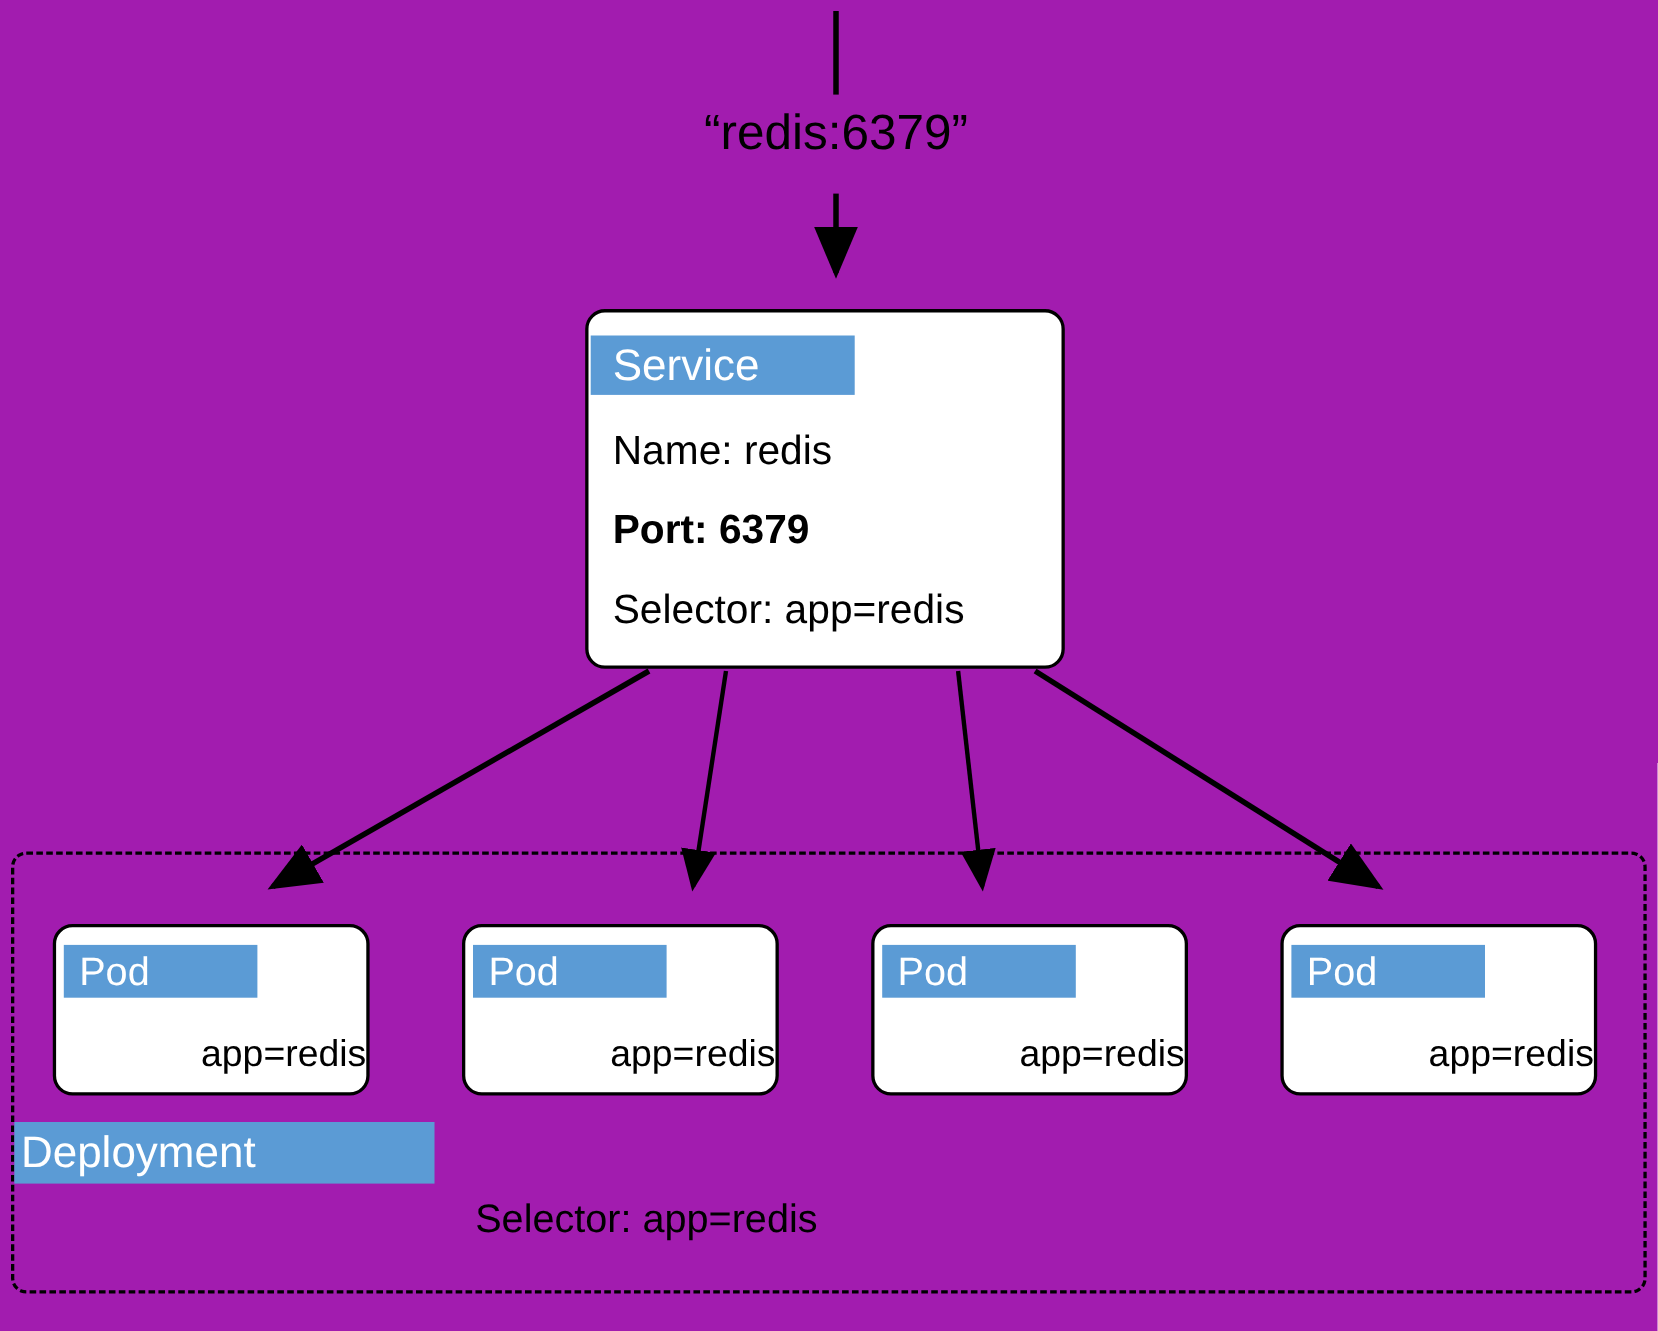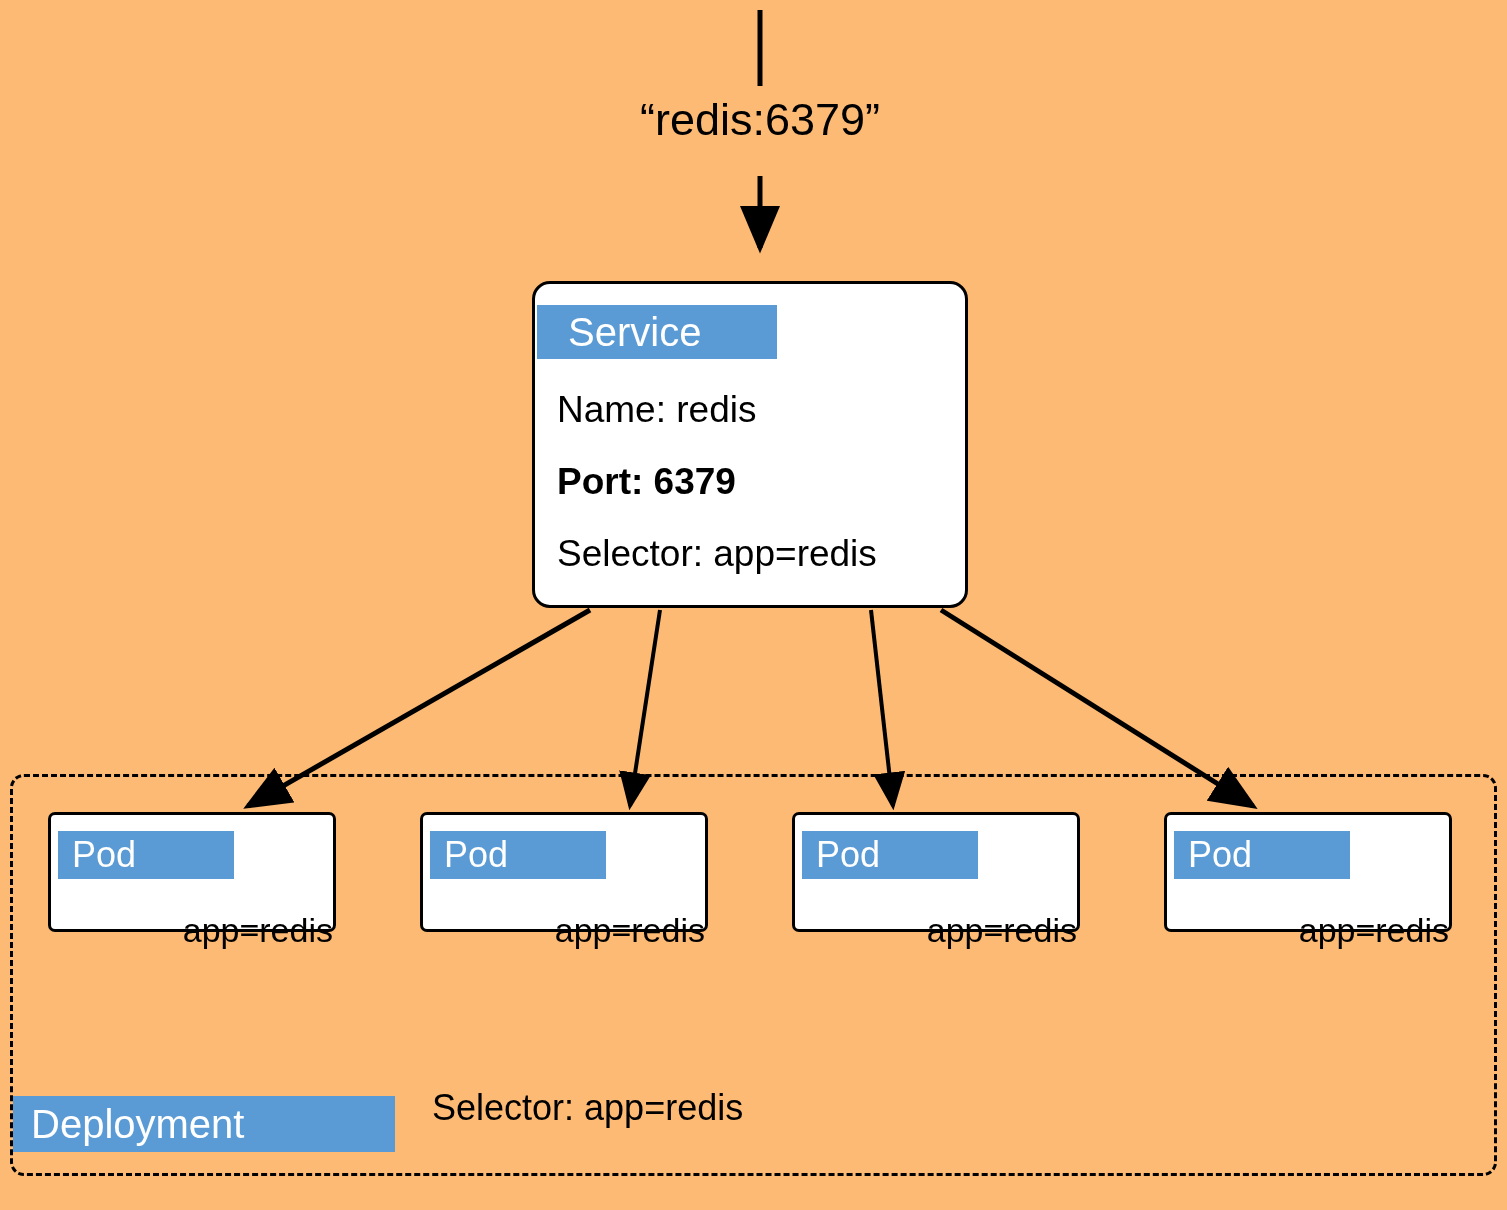--- a/index.html
+++ b/index.html
@@ -9,21 +9,21 @@
     background: #ffffff;
   }
   body {
     font-family: "Liberation Sans", sans-serif;
     color: #000000;
   }
   #canvas {
     position: relative;
     width: 1507px;
     height: 1210px;
-    background: #fdba74;
+    background: #a21caf;
     overflow: hidden;
   }
 
   
   #wires {
     position: absolute;
     left: 0;
     top: 0;
     width: 1507px;
     height: 1210px;
@@ -61,21 +61,21 @@
     font-weight: 400;
   }
   .service-badge {
     position: absolute;
     left: 2px;
     top: 21px;
     width: 240px;
     height: 54px;
     font-size: 40px;
     line-height: 54px;
-    padding-left: 31px;
+    padding-left: 20px;
   }
   .service-line {
     position: absolute;
     left: 22px;
     font-size: 37px;
     line-height: 44px;
     color: #000;
     white-space: nowrap;
   }
   .sl1 { top: 104px; }
@@ -90,26 +90,26 @@
     width: 1487px;
     height: 402px;
     border: 3px dashed #000000;
     border-radius: 14px;
     background: transparent;
   }
 
   
   .pod-card {
     position: absolute;
-    top: 812px;
+    top: 840px;
     width: 288px;
-    height: 120px;
+    height: 156px;
     background: #ffffff;
     border: 3px solid #000000;
-    border-radius: 7px;
+    border-radius: 18px;
   }
   .pod-1 { left: 48px; }
   .pod-2 { left: 420px; }
   .pod-3 { left: 792px; }
   .pod-4 { left: 1164px; }
 
   .pod-badge {
     position: absolute;
     left: 7px;
     top: 16px;
@@ -128,26 +128,26 @@
     font-size: 34px;
     line-height: 42px;
     color: #000;
     white-space: nowrap;
   }
 
   
   .deployment-badge {
     position: absolute;
     left: 13px;
-    top: 1096px;
+    top: 1020px;
     width: 382px;
     height: 56px;
     font-size: 40px;
     line-height: 56px;
-    padding-left: 18px;
+    padding-left: 6px;
   }
   .deployment-selector {
     position: absolute;
     left: 432px;
     top: 1083px;
     font-size: 36px;
     line-height: 50px;
     color: #000;
     white-space: nowrap;
   }

